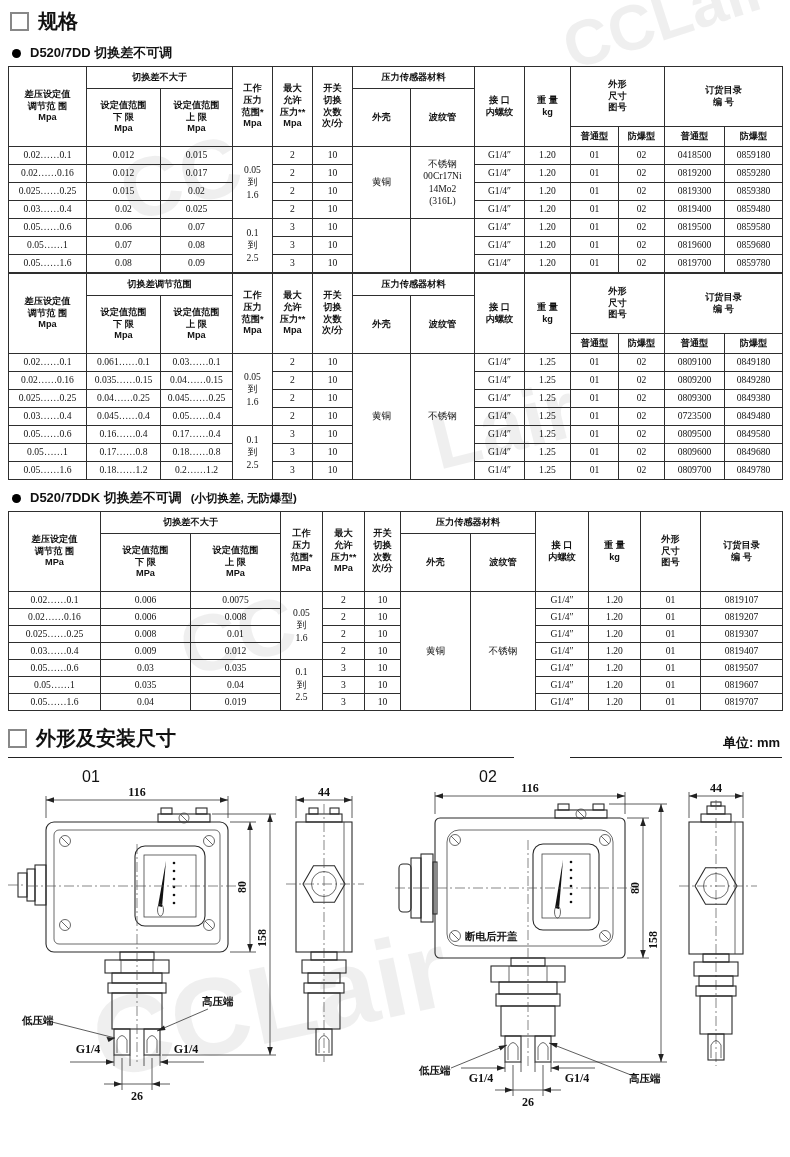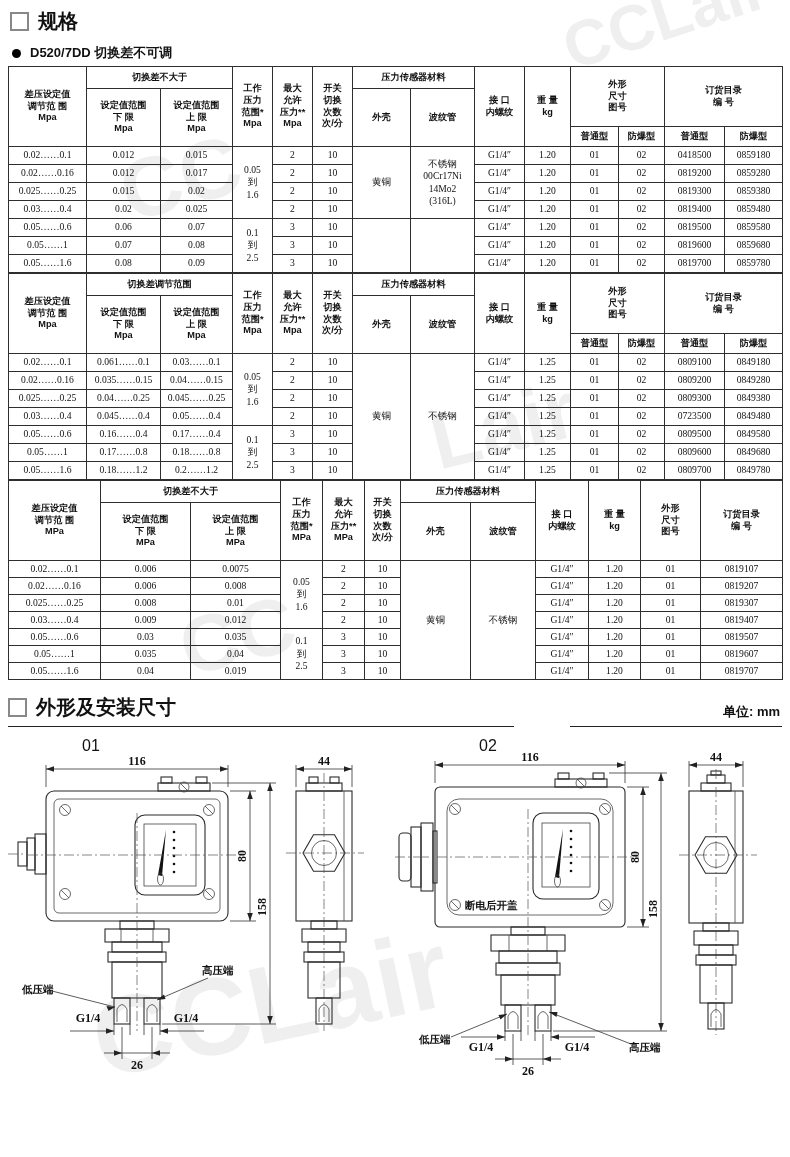--- a/index.html
+++ b/index.html
@@ -403,20 +403,25 @@
           <td>G1/4″</td>
           <td>1.25</td>
           <td>01</td>
           <td>02</td>
           <td>0809700</td>
           <td>0849780</td>
         </tr>
       </tbody>
   </table>
 
+  <div class="tbl-title">
+    <div class="bullet"></div>
+    <span>D520/7DDK 切换差不可调</span>
+    <span class="title-suffix">(小切换差, 无防爆型)</span>
+  </div>
 
   <table class="spec t3">
     <colgroup>
       <col style="width:92px">
         <col style="width:90px">
         <col style="width:90px">
       <col style="width:42px">
         <col style="width:42px">
         <col style="width:36px">
       <col style="width:70px">

